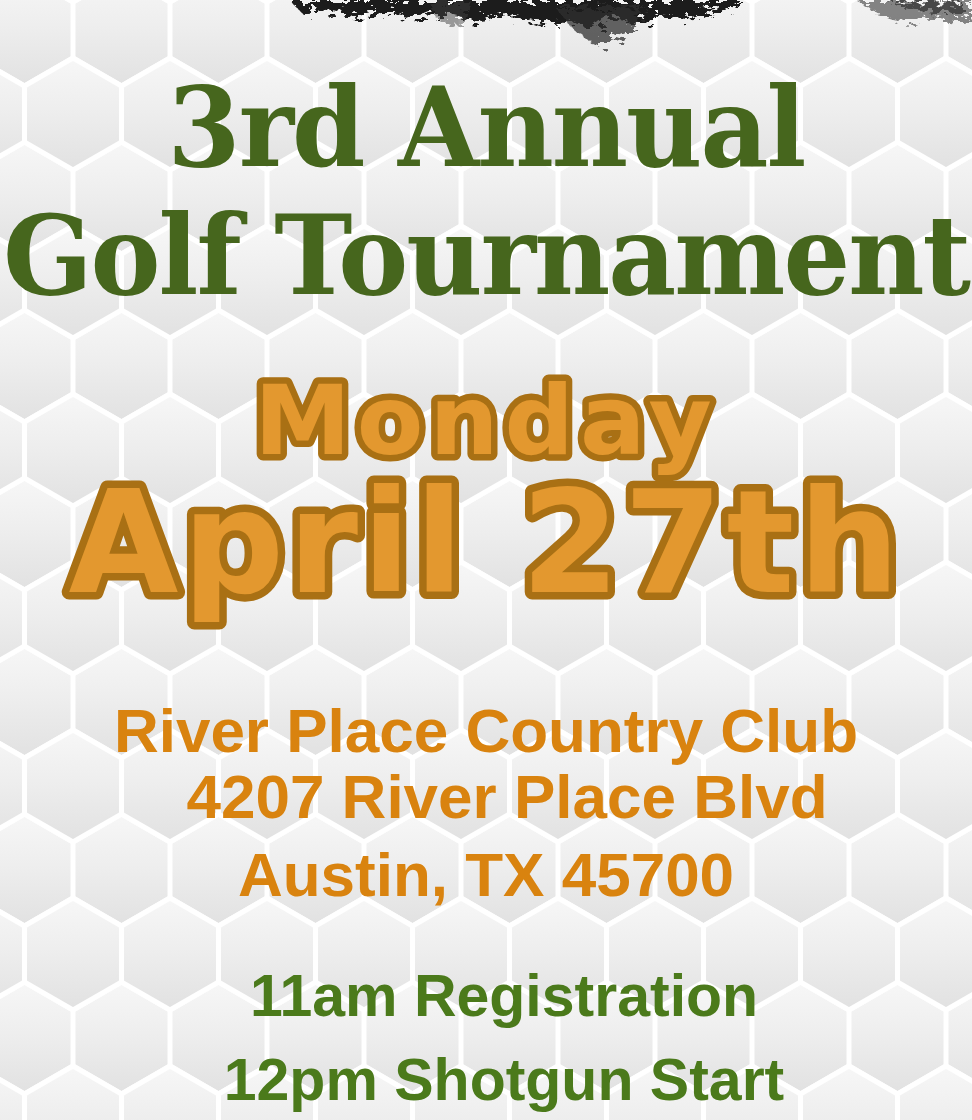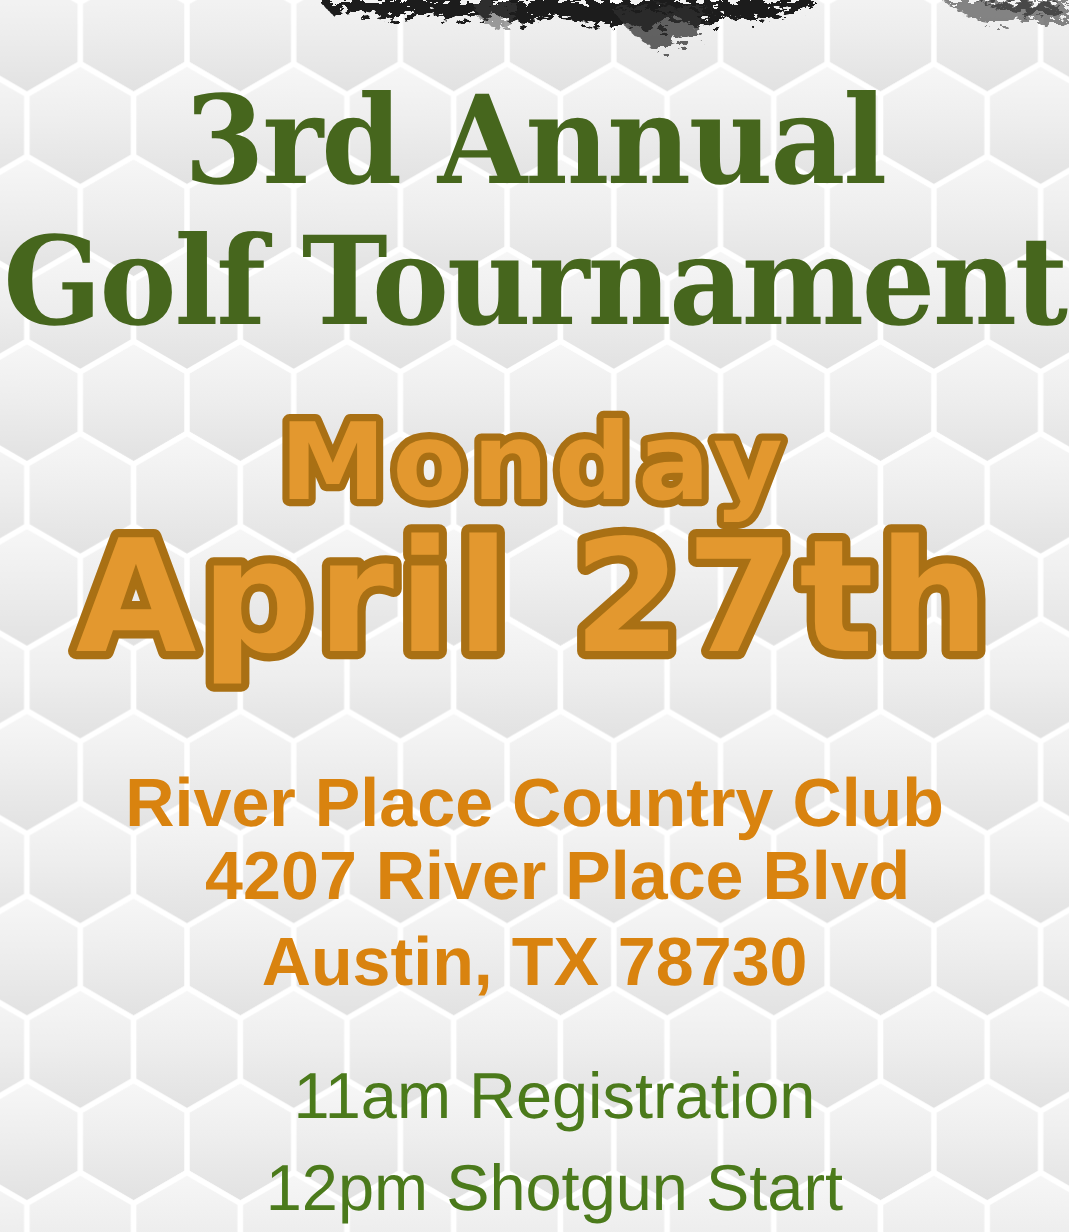--- a/index.html
+++ b/index.html
@@ -63,21 +63,21 @@
     font-size:62px;
     line-height:78px;
     color:var(--address-orange);
     letter-spacing:0px;
   }
   #venue-name{top:692px;}
   #venue-street{top:758px;margin-left:21px;}
   #venue-city{top:836px;}
 
   .schedule-line{
-    font-weight:400;
+    font-weight:700;
     font-size:59px;
     line-height:84px;
     color:var(--schedule-green);
     padding-left:36px;
   }
   #schedule-line1{top:954px;}
   #schedule-line2{top:1038px;}
 </style>
 </head>
 <body>
@@ -130,20 +130,20 @@
     </svg>
 
     <svg class="outline-svg" id="date-svg" viewBox="0 0 972 175">
       <text class="date-text" x="486" y="132" text-anchor="middle">April 27th</text>
     </svg>
 
     <div class="line venue-line" id="venue-name">River Place Country Club</div>
 
     <div class="line venue-line" id="venue-street">4207 River Place Blvd</div>
 
-    <div class="line venue-line" id="venue-city">Austin, TX 78730</div>
+    <div class="line venue-line" id="venue-city">Austin, TX 45700</div>
 
     <div class="line schedule-line" id="schedule-line1">11am Registration</div>
 
     <div class="line schedule-line" id="schedule-line2">12pm Shotgun Start</div>
 
   </div>
 </div>
 
 </body></html>

